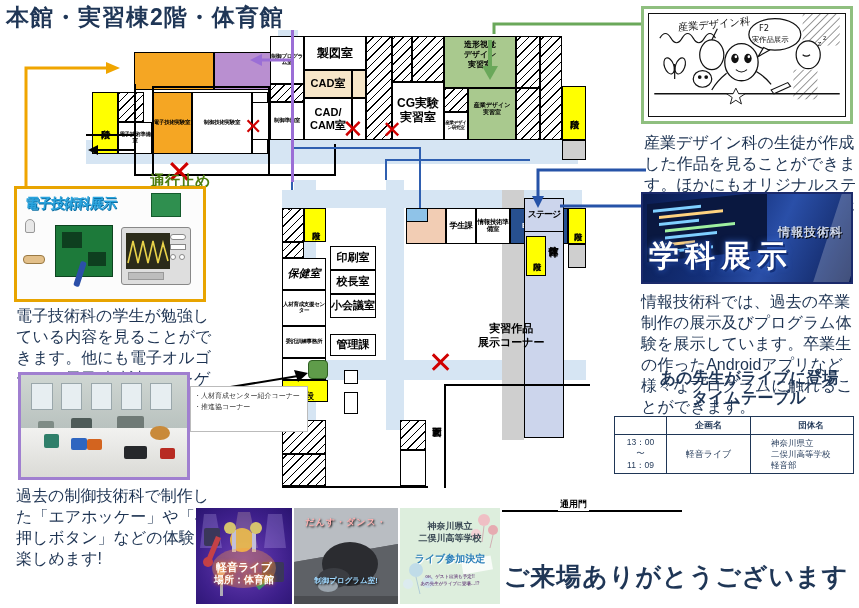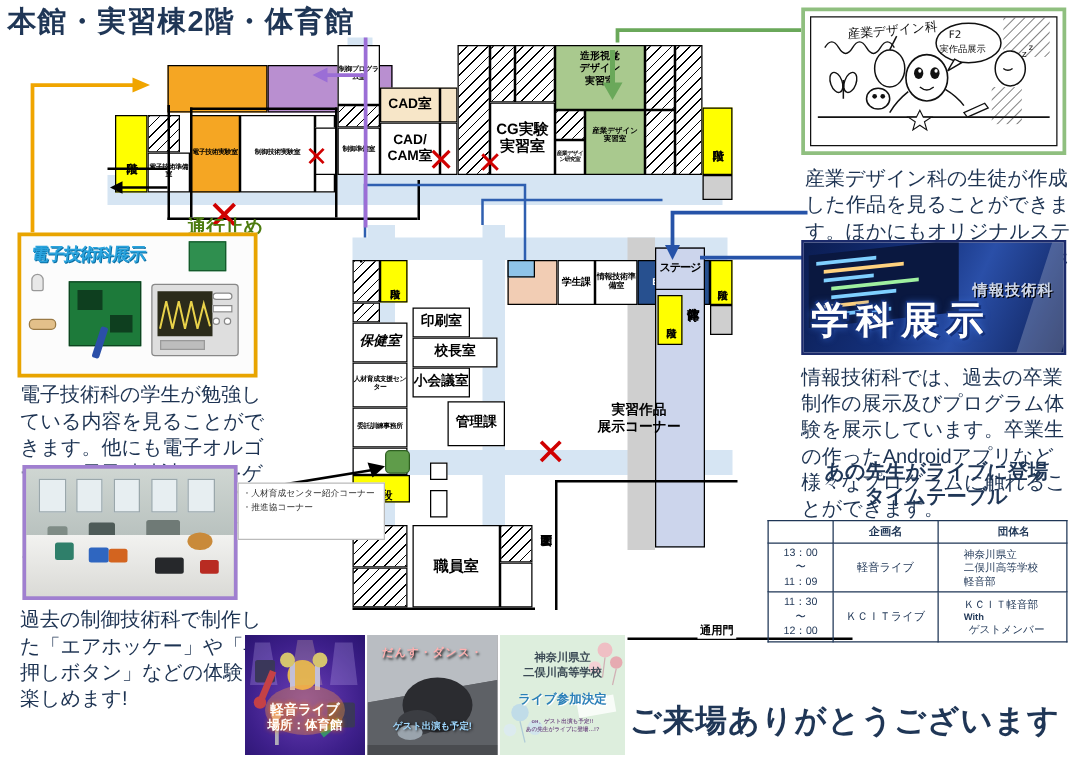--- a/index.html
+++ b/index.html
@@ -169,20 +169,21 @@
   <div class="room orange xs" style="left:66px;top:62px;width:40px;height:62px;">電子技術実験室</div>
   <div class="room xs" style="left:106px;top:62px;width:60px;height:62px;">制御技術実験室</div>
   <div class="room" style="left:166px;top:62px;width:16px;height:30px;"></div>
   <div class="room" style="left:166px;top:92px;width:16px;height:32px;"></div>
 
   <div class="room xs" style="left:184px;top:6px;width:34px;height:48px;">制御プログラム室</div>
   <div class="room hatch" style="left:184px;top:54px;width:34px;height:18px;"></div>
   <div class="room xs" style="left:184px;top:72px;width:34px;height:38px;">制御準備室</div>
   <div class="room xs" style="left:166px;top:72px;width:18px;height:38px;"></div>
 
+  <div class="room" style="left:218px;top:6px;width:62px;height:34px;font-size:12px;">製図室</div>
   <div class="room cream" style="left:218px;top:40px;width:48px;height:28px;font-size:11px;">CAD室</div>
   <div class="room cream" style="left:266px;top:40px;width:14px;height:28px;"></div>
   <div class="room" style="left:218px;top:68px;width:48px;height:42px;font-size:11px;line-height:1.2;">CAD/<br>CAM室</div>
   <div class="room" style="left:266px;top:68px;width:14px;height:42px;"></div>
 
   <div class="room hatch" style="left:280px;top:6px;width:26px;height:104px;"></div>
   <div class="room hatch" style="left:306px;top:6px;width:20px;height:46px;"></div>
   <div class="room" style="left:306px;top:52px;width:52px;height:58px;font-size:12px;line-height:1.15;">CG実験<br>実習室</div>
   <div class="room hatch" style="left:326px;top:6px;width:32px;height:46px;"></div>
 
@@ -222,43 +223,42 @@
   <div class="room hatch" style="left:196px;top:212px;width:22px;height:16px;"></div>
   <div class="room" style="left:196px;top:228px;width:44px;height:32px;font-size:11px;font-style:italic;">保健室</div>
   <div class="room xs" style="left:196px;top:260px;width:44px;height:36px;">人材育成支援センター</div>
   <div class="room xs" style="left:196px;top:296px;width:44px;height:32px;">委託訓練事務所</div>
   <div class="room" style="left:196px;top:328px;width:44px;height:22px;"></div>
   <div class="greendk abs" style="left:222px;top:330px;width:20px;height:19px;"></div>
   <div class="room yellow" style="left:196px;top:350px;width:46px;height:22px;font-size:9px;align-items:flex-end;">階段</div>
   <div class="abs" style="left:198px;top:374px;width:14px;height:14px;border:1px solid #000;background:repeating-linear-gradient(90deg,#000 0 1px,#fff 1px 3px);"></div>
 
   <div class="room" style="left:244px;top:216px;width:46px;height:24px;font-size:11px;">印刷室</div>
-  <div class="room" style="left:244px;top:240px;width:68px;height:24px;font-size:11px;">校長室</div>
+  <div class="room" style="left:244px;top:240px;width:46px;height:24px;font-size:11px;">校長室</div>
   <div class="room" style="left:244px;top:264px;width:46px;height:24px;font-size:11px;">小会議室</div>
-  <div class="room" style="left:244px;top:291px;width:46px;height:36px;font-size:11px;margin-left:28px;">管理課</div>
+  <div class="room" style="left:244px;top:304px;width:46px;height:22px;font-size:11px;">管理課</div>
   <div class="room" style="left:258px;top:340px;width:14px;height:14px;"></div>
   <div class="room" style="left:258px;top:362px;width:14px;height:22px;"></div>
 
   <div class="room" style="left:202px;top:178px;width:0;height:0;"></div>
   <div class="abs" style="left:320px;top:178px;width:40px;height:36px;background:#f2cdb4;border:1px solid #000;"></div>
   <div class="abs" style="left:320px;top:178px;width:22px;height:14px;background:#8fc3e8;border:1px solid #000;"></div>
   <div class="room xs" style="left:360px;top:178px;width:30px;height:36px;font-size:8px;">学生課</div>
   <div class="room xs" style="left:390px;top:178px;width:34px;height:36px;font-size:6.5px;">情報技術準備室</div>
   <div class="room navy" style="left:424px;top:178px;width:58px;height:36px;font-size:8px;">EWS室</div>
   <div class="room yellow vert" style="left:482px;top:178px;width:18px;height:36px;font-size:8px;">階段</div>
   <div class="grayb abs" style="left:482px;top:214px;width:18px;height:24px;border:1px solid #000;"></div>
 
   <div class="lav abs" style="left:438px;top:168px;width:40px;height:240px;border:1px solid #000;"></div>
   <div class="room" style="left:438px;top:168px;width:40px;height:34px;background:#ccd5ec;font-size:9px;letter-spacing:-1px;">ステージ</div>
   <div class="room yellow vert" style="left:440px;top:206px;width:20px;height:40px;font-size:8px;">階段</div>
   <div class="abs vert" style="left:460px;top:208px;font-size:10px;font-weight:bold;writing-mode:vertical-rl;color:#000;">体育館</div>
 
   <div class="room hatch" style="left:196px;top:390px;width:44px;height:34px;"></div>
   <div class="room hatch" style="left:196px;top:424px;width:44px;height:32px;"></div>
-  <div class="room" style="left:244px;top:390px;width:70px;height:66px;font-size:12px;">職員室</div>
   <div class="room hatch" style="left:314px;top:390px;width:26px;height:30px;"></div>
   <div class="room" style="left:314px;top:420px;width:26px;height:36px;"></div>
   <div class="abs" style="left:344px;top:390px;font-size:9px;font-weight:bold;writing-mode:vertical-rl;color:#000;">正面玄関</div>
   <div class="abs" style="left:392px;top:292px;font-size:11px;font-weight:bold;color:#000;line-height:1.25;text-align:center;">実習作品<br>展示コーナー</div>
   <div class="thickline" style="left:358px;top:354px;width:2px;height:104px;"></div>
   <div class="thickline" style="left:358px;top:354px;width:146px;height:2px;"></div>
   <div class="thickline" style="left:196px;top:456px;width:146px;height:2px;"></div>
   <div class="thickline" style="left:416px;top:480px;width:180px;height:2px;"></div>
   <div class="abs" style="left:472px;top:468px;font-size:9px;font-weight:bold;color:#000;background:#fff;padding:0 2px;">通用門</div>
 
@@ -430,33 +430,20 @@
     <td class="c-time">
       <div>13：00</div>
       <div>〜</div>
       <div>11：09</div>
     </td>
     <td class="c-name">軽音ライブ</td>
     <td class="c-org">
       <div>神奈川県立</div>
       <div>二俣川高等学校</div>
       <div>軽音部</div>
-    </td>
-  </tr>
-  <tr>
-    <td class="c-time">
-      <div>11：30</div>
-      <div>〜</div>
-      <div>12：00</div>
-    </td>
-    <td class="c-name">ＫＣＩＴライブ</td>
-    <td class="c-org">
-      <div>ＫＣＩＴ軽音部</div>
-      <div style="font-weight:bold;font-size:7.5px;">With</div>
-      <div style="padding-left:4px;">ゲストメンバー</div>
     </td>
   </tr>
 </tbody>
   </table>
 
 <div class="promo" id="promo1">
   <svg viewBox="0 0 96 96" style="position:absolute;width:100%;height:100%;">
     <g opacity="0.9">
       <polygon points="8,6 20,6 26,40 4,40" fill="#d8c6ff" opacity=".25"></polygon>
       <polygon points="42,4 54,4 62,40 36,40" fill="#ffe0b0" opacity=".25"></polygon>
@@ -483,21 +470,21 @@
 <div class="promo" id="promo2">
   <svg viewBox="0 0 104 96" style="position:absolute;width:100%;height:100%;">
     <polygon points="0,0 104,0 104,36 0,54" fill="#b9bdc2"></polygon>
     <polygon points="0,54 104,36 104,96 0,96" fill="#5e6166"></polygon>
     <ellipse cx="56" cy="56" rx="28" ry="22" fill="#2b2c30"></ellipse>
     <ellipse cx="40" cy="70" rx="16" ry="10" fill="#3b3d42"></ellipse>
     <ellipse cx="34" cy="78" rx="10" ry="6" fill="#9aa4ad"></ellipse>
     <rect x="0" y="88" width="104" height="8" fill="#4a4c50"></rect>
   </svg>
   <div class="ptxt" style="top:8px;font-size:9px;font-weight:bold;color:#ffb0b0;text-shadow:1px 1px 2px #000;letter-spacing:1px;">だんす・ダンス・</div>
-  <div class="ptxt" style="top:68px;font-size:7.5px;font-weight:bold;color:#9fd8ff;text-shadow:1px 1px 2px #000;">ゲスト出演も予定!</div>
+  <div class="ptxt" style="top:68px;font-size:7.5px;font-weight:bold;color:#9fd8ff;text-shadow:1px 1px 2px #000;">制御プログラム室!</div>
 </div>
 
 <div class="promo" id="promo3">
   <svg viewBox="0 0 100 96" style="position:absolute;width:100%;height:100%;">
     <g opacity=".85">
       <circle cx="84" cy="12" r="6" fill="#f3b7c0"></circle>
         <line x1="84" y1="18" x2="82" y2="34" stroke="#cfa6ae" stroke-width="1"></line>
       <circle cx="93" cy="22" r="5" fill="#e8a0aa"></circle>
         <line x1="93" y1="27" x2="90" y2="40" stroke="#cfa6ae" stroke-width="1"></line>
       <circle cx="76" cy="26" r="5" fill="#f7cdd4"></circle>

